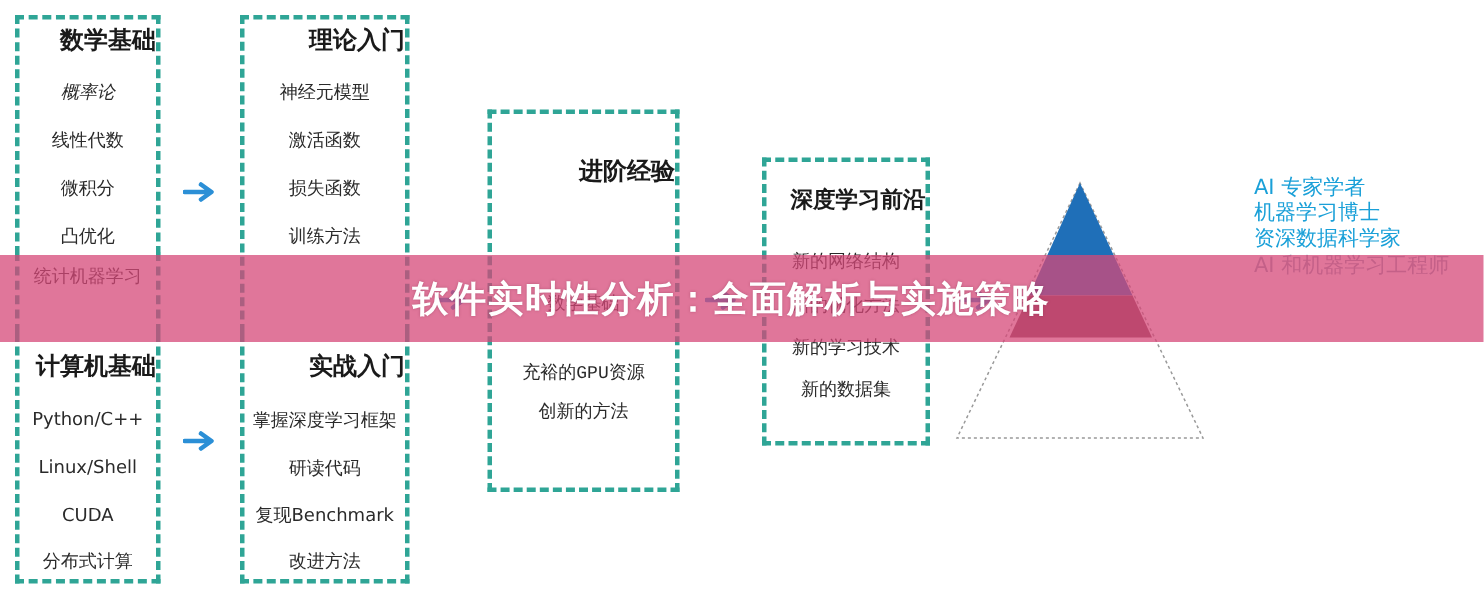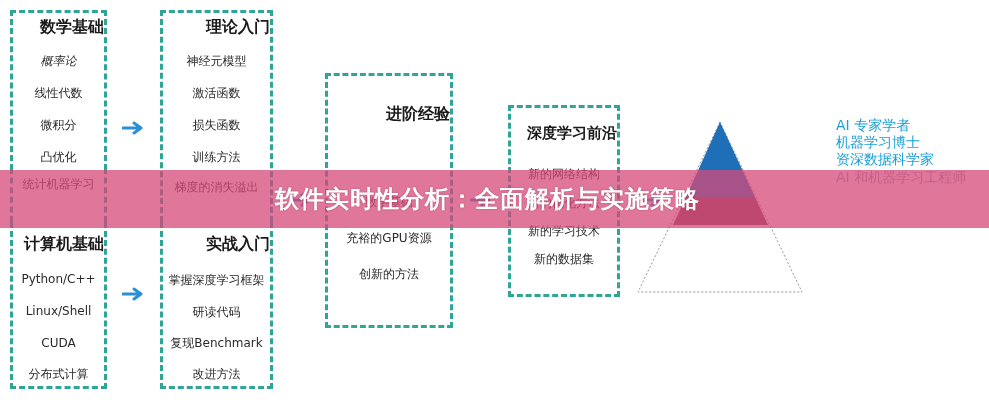--- a/index.html
+++ b/index.html
@@ -80,41 +80,40 @@
       <path d="M1 7 H18 M12 2 L19 7 L12 12" stroke="#2b8fd6" stroke-width="3" fill="none" stroke-linecap="round" stroke-linejoin="round"></path>
     </svg>
 </div>
 
 <div class="box" style="left:160px; top:10px; width:113px; height:212px; border-bottom:none;">
   <div class="title" style="top:4px;">理论入门</div>
   <div class="item" style="top:40px;">神经元模型</div>
   <div class="item" style="top:72px;">激活函数</div>
   <div class="item" style="top:104px;">损失函数</div>
   <div class="item" style="top:136px;">训练方法</div>
-  <div class="item" style="top:166px;">梯度的消失溢出</div>
 </div>
 
 <div class="box" style="left:160px; top:222px; width:113px; height:167px; border-top:none;">
   <div class="title" style="top:12px;">实战入门</div>
   <div class="item" style="top:50px;">掌握深度学习框架</div>
   <div class="item" style="top:82px;">研读代码</div>
   <div class="item" style="top:113px;">复现Benchmark</div>
   <div class="item" style="top:144px;">改进方法</div>
 </div>
 
 <div class="arrow" style="left:290px; top:193px;">
   <svg width="22" height="14" viewBox="0 0 22 14">
       <path d="M1 7 H18 M12 2 L19 7 L12 12" stroke="#2b8fd6" stroke-width="3" fill="none" stroke-linecap="round" stroke-linejoin="round"></path>
     </svg>
 </div>
 
 <div class="box" style="left:325px; top:73px; width:128px; height:255px;">
   <div class="title" style="top:28px;font-family:Liberation Serif, serif;">进阶经验</div>
   <div class="item" style="top:118px;">数学基础</div>
-  <div class="item" style="top:154px;">充裕的GPU资源</div>
+  <div class="item" style="top:164px;font-family:Liberation Mono, monospace;">充裕的GPU资源</div>
   <div class="item" style="top:190px;">创新的方法</div>
 </div>
 
 <div class="arrow" style="left:470px; top:193px;">
   <svg width="22" height="14" viewBox="0 0 22 14">
       <path d="M1 7 H18 M12 2 L19 7 L12 12" stroke="#2b8fd6" stroke-width="3" fill="none" stroke-linecap="round" stroke-linejoin="round"></path>
     </svg>
 </div>
 
 <div class="box" style="left:508px; top:105px; width:112px; height:192px;">

